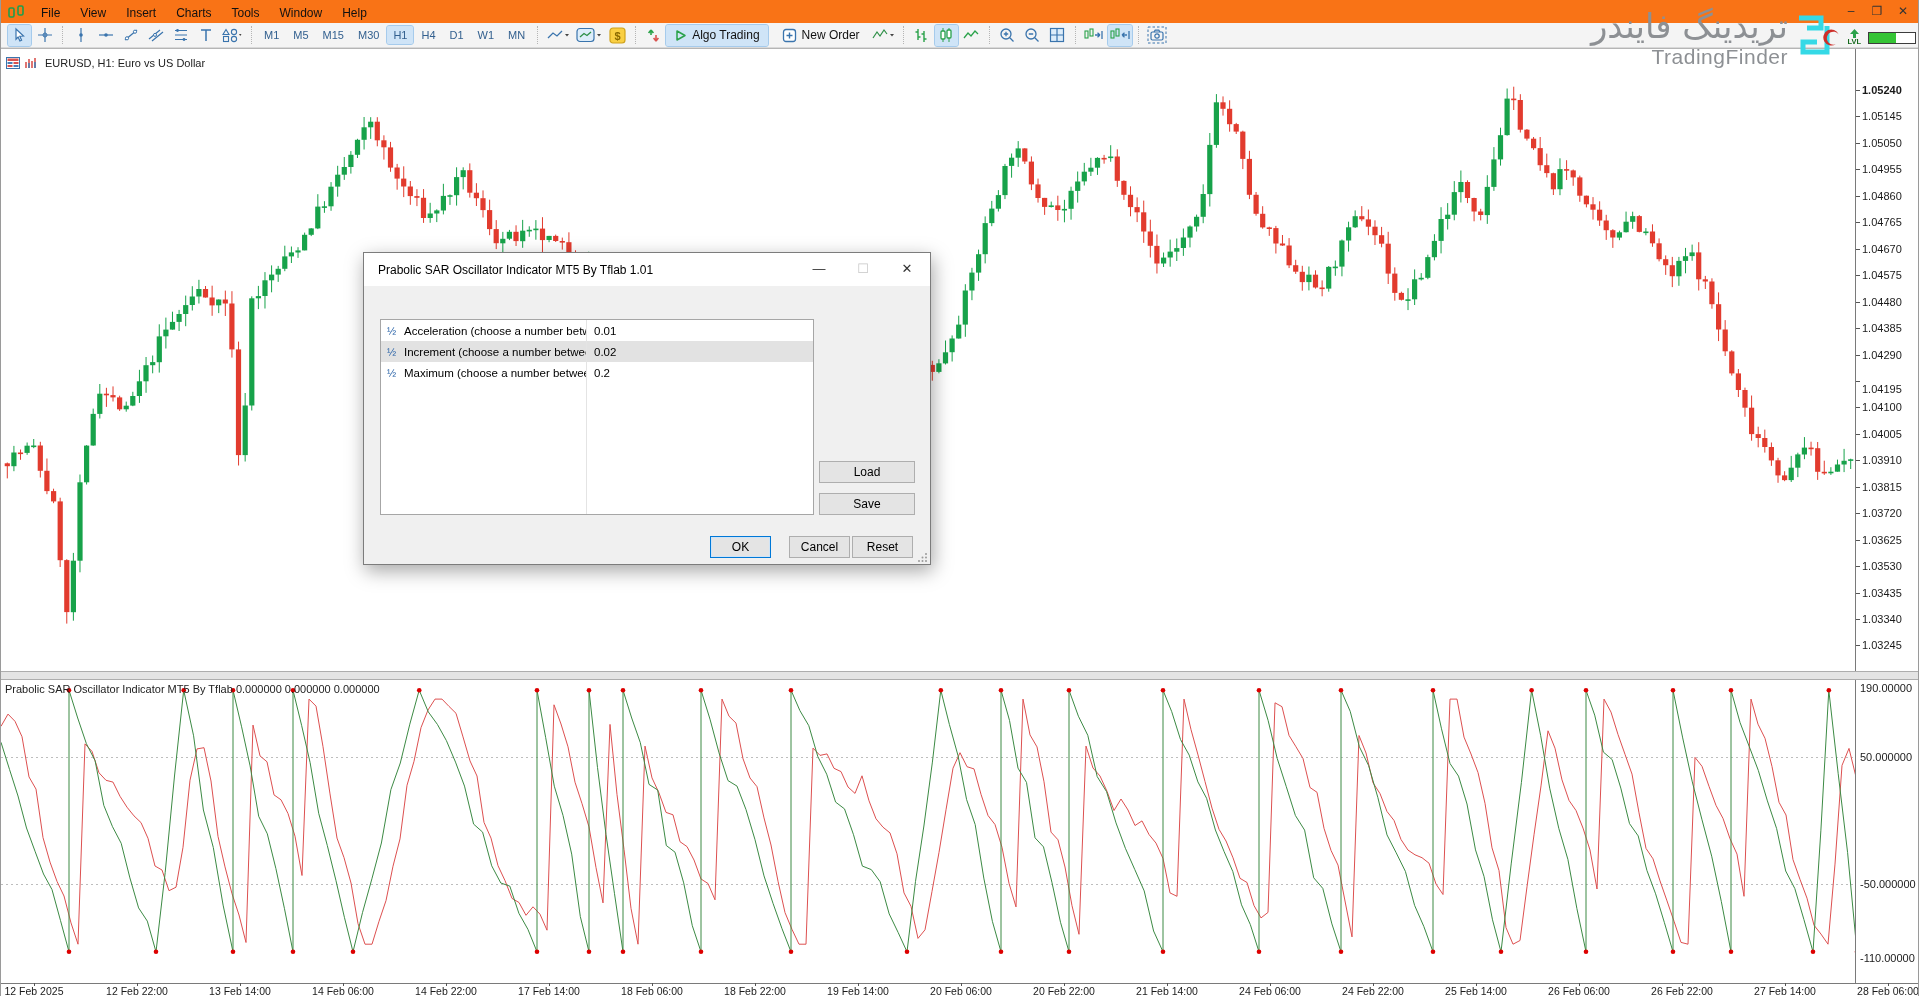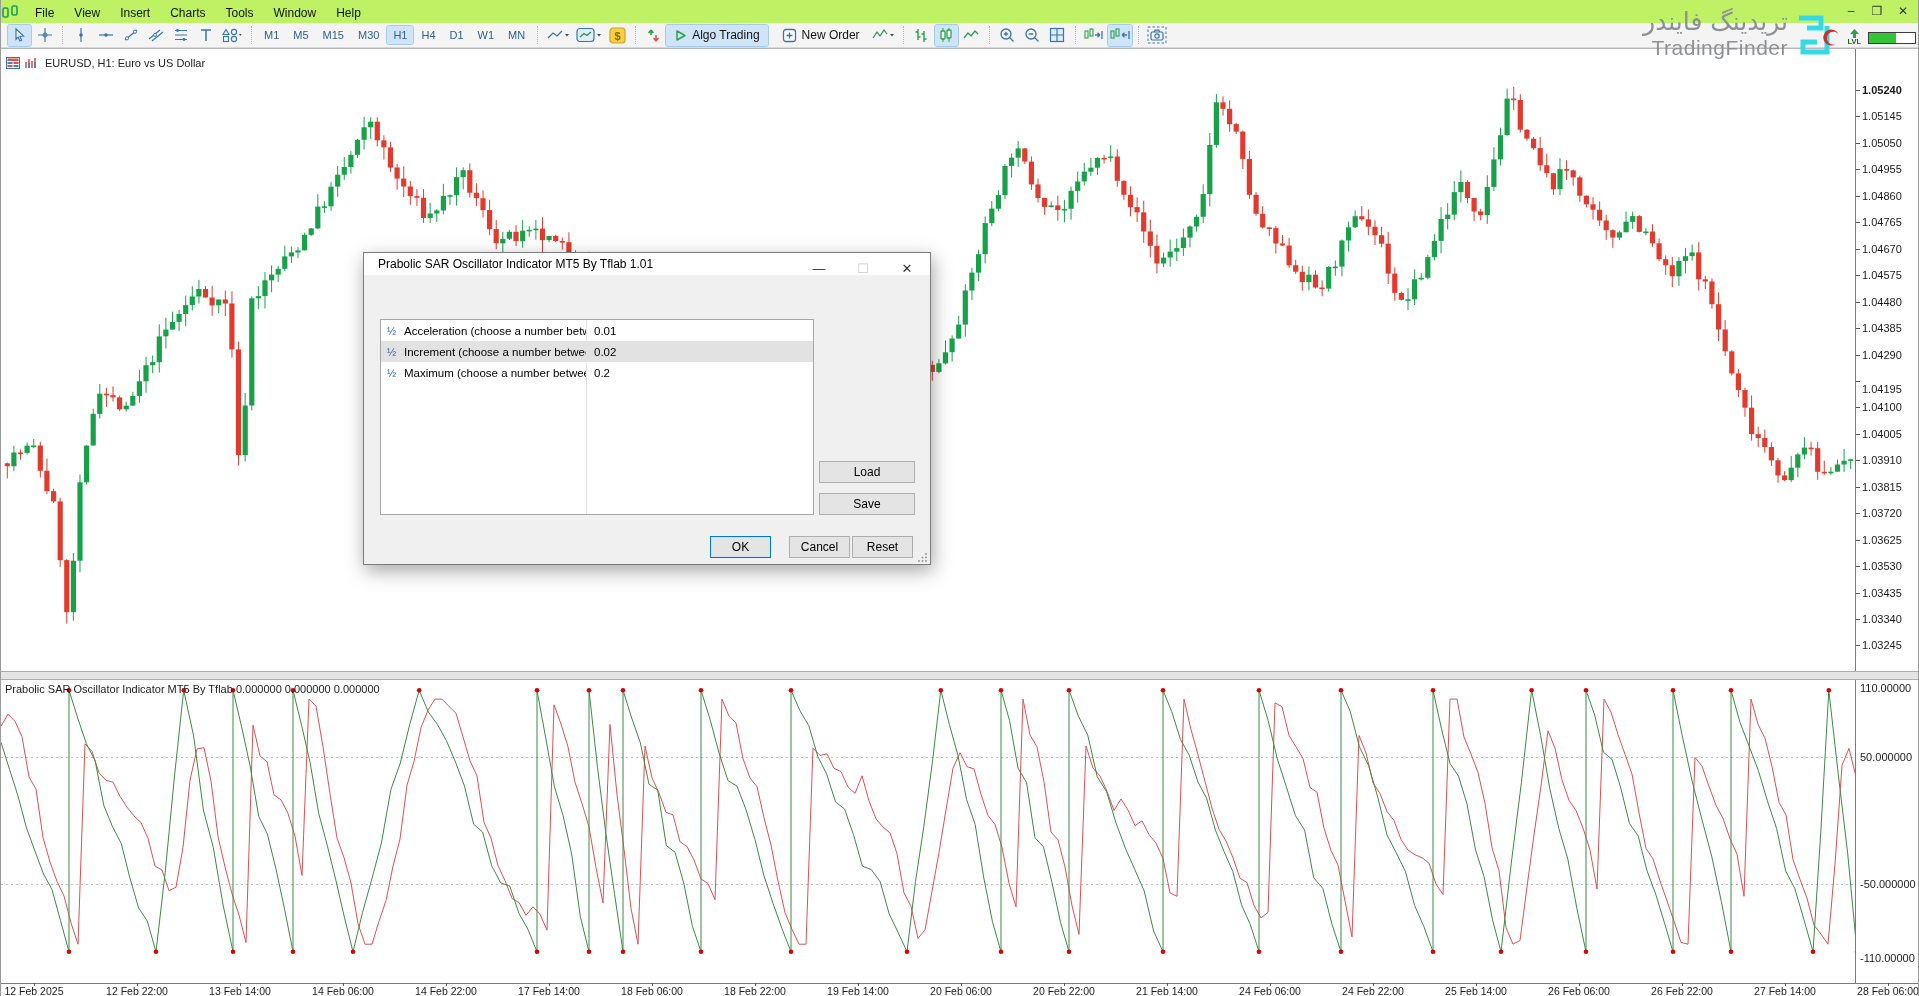--- a/index.html
+++ b/index.html
@@ -2,22 +2,22 @@
 <html><head>
 <meta charset="utf-8">
 <style>
   * { box-sizing: border-box; margin: 0; padding: 0; }
   html,body { background:#fff; }
   body { font-family: "Liberation Sans", sans-serif; }
   #app { position:relative; width:1919px; height:996px; background:#fff; overflow:hidden;
          border-left:1px solid #9a9a9a; border-right:1px solid #9a9a9a; }
 
   
-  #menubar { position:absolute; left:0; top:0; width:100%; height:23px; background:#bef264;
-             display:flex; align-items:center; }
+  #menubar { position:absolute; left:0; top:0; width:100%; height:23px; background:#f97316;
+             display:flex; align-items:center; padding-left:6px; }
   .menu-item { font-size:12px; color:#111; padding:3px 10px; cursor:default; }
   #mt5-logo { width:20px; height:16px; margin-right:4px; }
   #win-controls { position:absolute; right:2px; top:2px; display:flex; }
   .win-btn { width:26px; height:18px; font-size:12px; color:#333; display:flex;
              align-items:center; justify-content:center; }
 
   
   #toolbar { position:absolute; left:0; top:23px; width:100%; height:25px; background:#f4f4f4;
              border-bottom:1px solid #d9d9d9; display:flex; align-items:center; padding-left:6px; }
   .tb-btn { height:21px; min-width:23px; display:flex; align-items:center; justify-content:center;
@@ -53,21 +53,21 @@
   .osc-axis-label { position:absolute; left:4px; font-size:11px; color:#1a1a1a; white-space:nowrap; }
 
   #time-axis { position:absolute; left:0; top:934px; width:100%; height:14px; background:#fff;
                border-top:1px solid #7a7a7a; }
   .time-label { position:absolute; top:1px; transform:translateX(-50%); font-size:10.5px; color:#1a1a1a; white-space:nowrap; }
   .time-tick { position:absolute; top:-1px; width:1px; height:3px; background:#555; }
 
   
   #dialog { position:absolute; left:362px; top:252px; width:568px; height:313px; background:#f0f0f0;
             border:1px solid #7c7c7c; box-shadow:2px 6px 18px rgba(0,0,0,.35); z-index:20; }
-  #dlg-titlebar { position:absolute; left:0; top:0; width:100%; height:22px; background:#fff;
+  #dlg-titlebar { position:absolute; left:0; top:0; width:100%; height:33px; background:#fff;
                   display:flex; align-items:center; }
   #dlg-title { font-size:12px; color:#000; margin-left:14px; }
   #dlg-controls { position:absolute; right:1px; top:1px; display:flex; height:29px; }
   .dlg-ctl { width:44px; display:flex; align-items:center; justify-content:center;
              font-size:13px; color:#333; }
   .dlg-ctl.disabled { color:#c7c7c7; }
   #dlg-tabs { position:absolute; left:13px; top:41px; display:flex; align-items:flex-end; }
   .dlg-tab { font-size:12px; color:#000; background:#efefef; border:1px solid #d4d4d4;
              padding:3px 9px 4px; margin-right:0; border-bottom:none; position:relative; top:2px; }
   .dlg-tab.active { background:#fff; border:1px solid #c9c9c9; border-bottom:none; padding:5px 11px 6px;
@@ -89,21 +89,21 @@
              font-family:"Liberation Sans",sans-serif; }
   #btn-load { left:455px; top:208px; width:96px; }
   #btn-save { left:455px; top:240px; width:96px; }
   #btn-ok   { left:346px; top:283px; width:61px; border:1px solid #0078d7; box-shadow:inset 0 0 0 1px #cfe4f7; }
   #btn-cancel { left:425px; top:283px; width:61px; }
   #btn-reset  { left:488px; top:283px; width:61px; }
   #dlg-grip { position:absolute; right:2px; bottom:2px; width:10px; height:10px; }
 
   
   #branding { position:absolute; right:130px; top:8px; text-align:right; z-index:6; }
-  #brand-fa { font-family:"DejaVu Sans", sans-serif; font-size:25px; color:#8d9094; direction:rtl; line-height:1.1; }
+  #brand-fa { font-family:"DejaVu Sans", sans-serif; font-size:34px; color:#8d9094; direction:rtl; line-height:1.1; }
   #brand-en { font-size:21px; color:#8d9094; letter-spacing:0.5px; }
   #brand-logo { position:absolute; right:85px; top:12px; width:42px; height:48px; z-index:6; }
   #overlay-widgets { position:absolute; right:2px; top:29px; display:flex; align-items:center; gap:7px; z-index:6; }
   #crescent-icon { width:17px; height:17px; }
   #lvl-box { display:flex; flex-direction:column; align-items:center; line-height:1; }
   #lvl-text { font-size:7.5px; font-weight:bold; color:#14691b; }
   #progressbar { width:48px; height:12px; border:1px solid #3c3c3c; background:#fff; position:relative; }
   #progress-fill { position:absolute; left:0; top:0; height:100%; background:#35c435; }
 
   svg { display:block; }
@@ -984,21 +984,21 @@
           <circle cx="1585" cy="10.2" r="2.3" fill="#dd0000"></circle>
           <circle cx="1672" cy="271.8" r="2.3" fill="#dd0000"></circle>
           <circle cx="1672" cy="10.2" r="2.3" fill="#dd0000"></circle>
           <circle cx="1730" cy="271.8" r="2.3" fill="#dd0000"></circle>
           <circle cx="1730" cy="10.2" r="2.3" fill="#dd0000"></circle>
           <circle cx="1812" cy="271.8" r="2.3" fill="#dd0000"></circle>
           <circle cx="1827.84" cy="10.2" r="2.3" fill="#dd0000"></circle>
           <circle cx="1856" cy="271.8" r="2.3" fill="#dd0000"></circle>
         </svg>
       <div id="osc-axis">
-          <div class="osc-axis-label" style="top: 2px;">110.00000</div>
+          <div class="osc-axis-label" style="top: 2px;">190.00000</div>
           <div class="osc-axis-label" style="top: 71px;">50.000000</div>
           <div class="osc-axis-label" style="top: 198px;">-50.000000</div>
           <div class="osc-axis-label" style="top: 272px;">-110.00000</div>
         </div>
     </div>
 
     <div id="time-axis">
         <div class="time-tick" style="left: 33px;"></div>
         <div class="time-label" style="left: 33px;">12 Feb 2025</div>
         <div class="time-tick" style="left: 136px;"></div>

